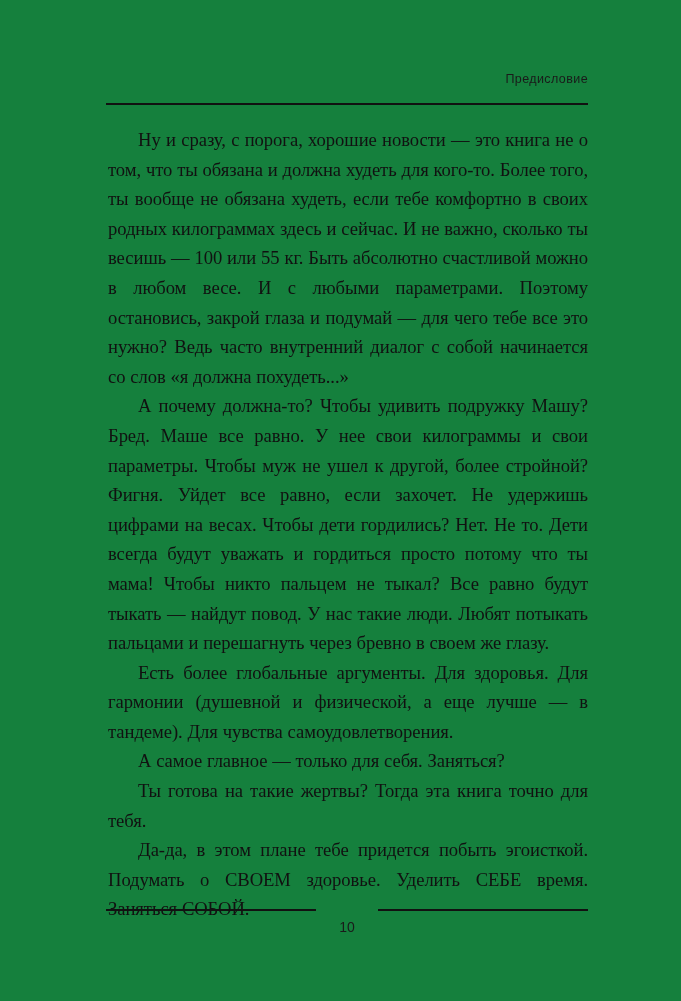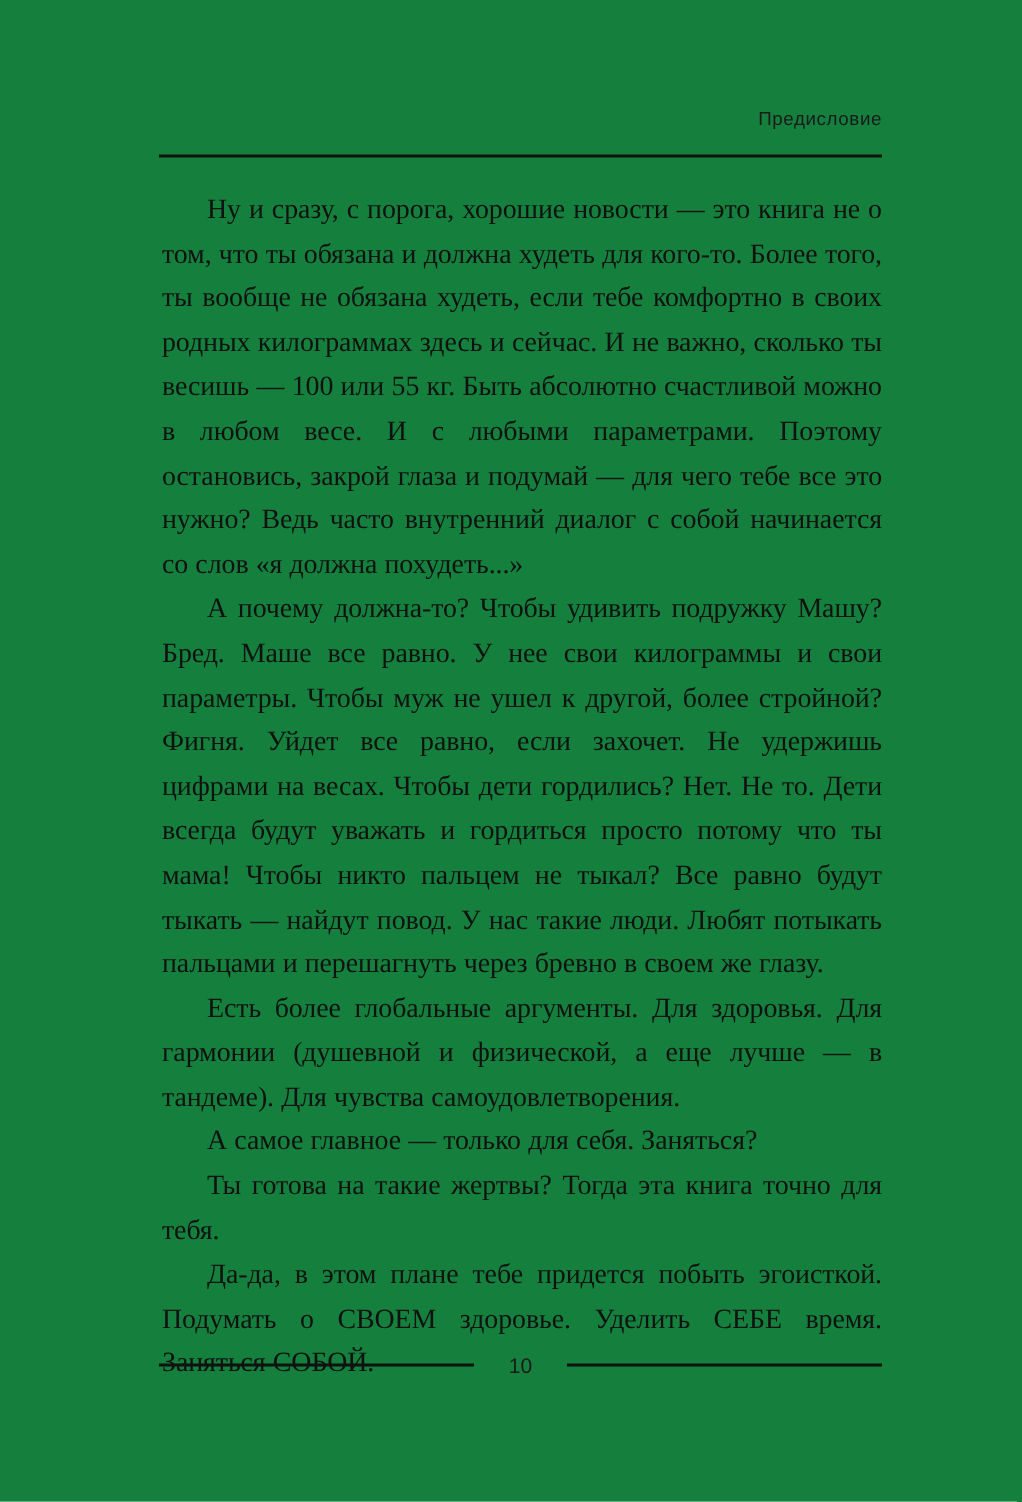--- a/index.html
+++ b/index.html
@@ -70,21 +70,21 @@
     position: absolute;
     top: 9px;
     height: 2px;
     background: #111111;
   }
   .footer .line.left { left: 0; width: 210px; }
   .footer .line.right { right: 0; width: 210px; }
   .footer .pagenum {
     position: absolute;
     left: 0;
-    top: 0;
+    top: 17px;
     width: 482px;
     text-align: center;
     font-family: "Liberation Sans", sans-serif;
     font-size: 14px;
     color: #1a1a1a;
     line-height: 20px;
   }
 </style>
 </head>
 <body>

